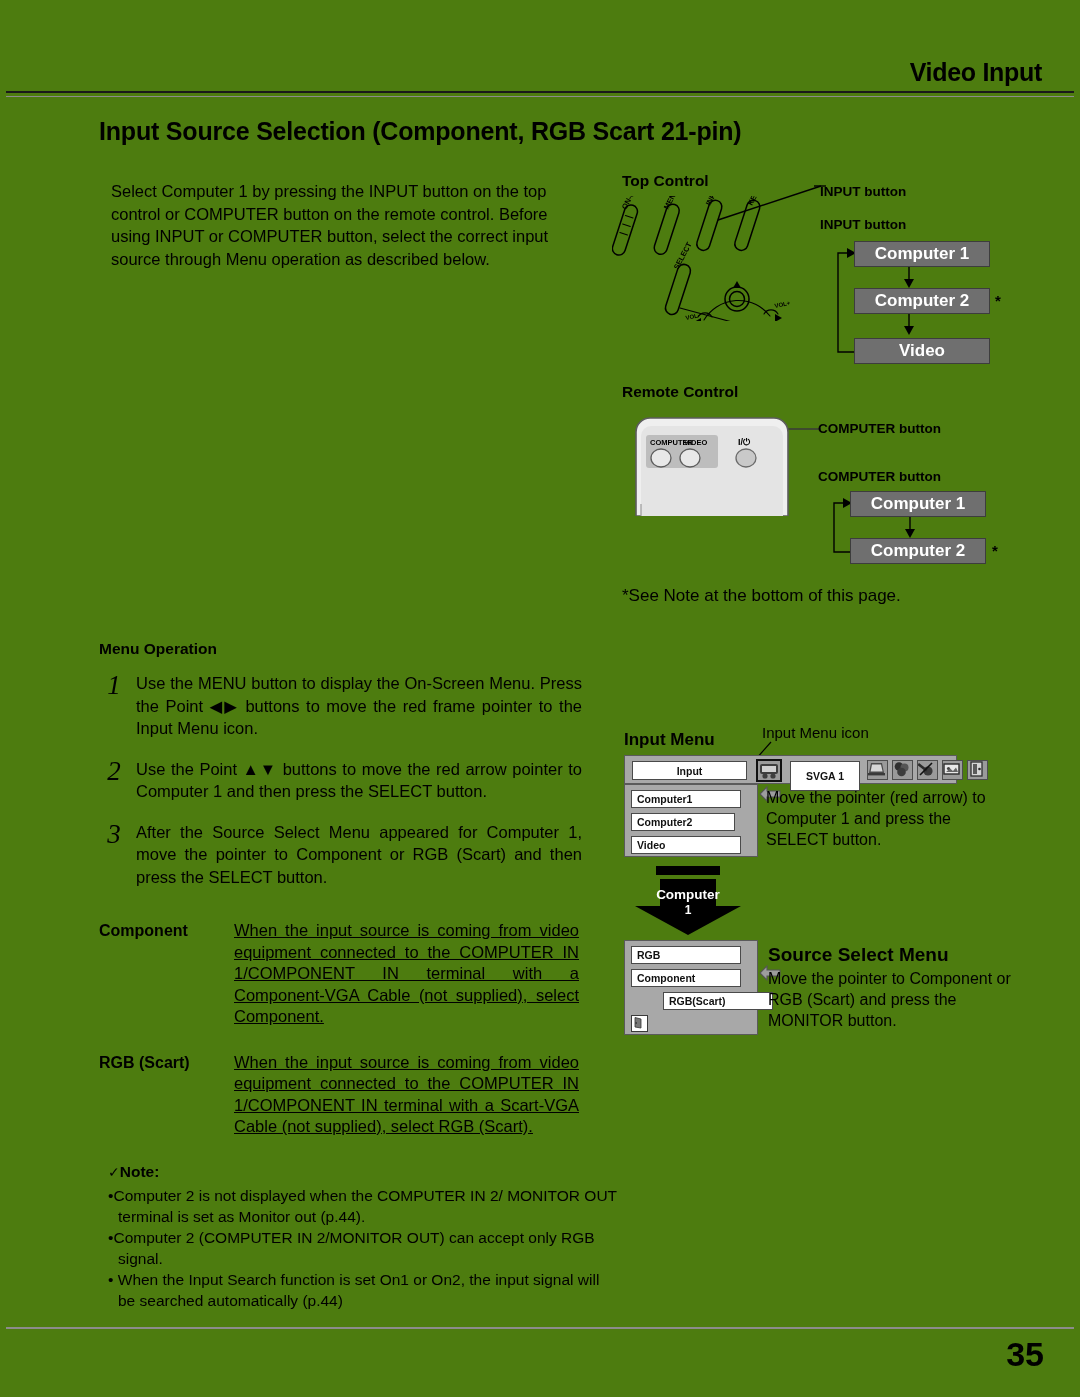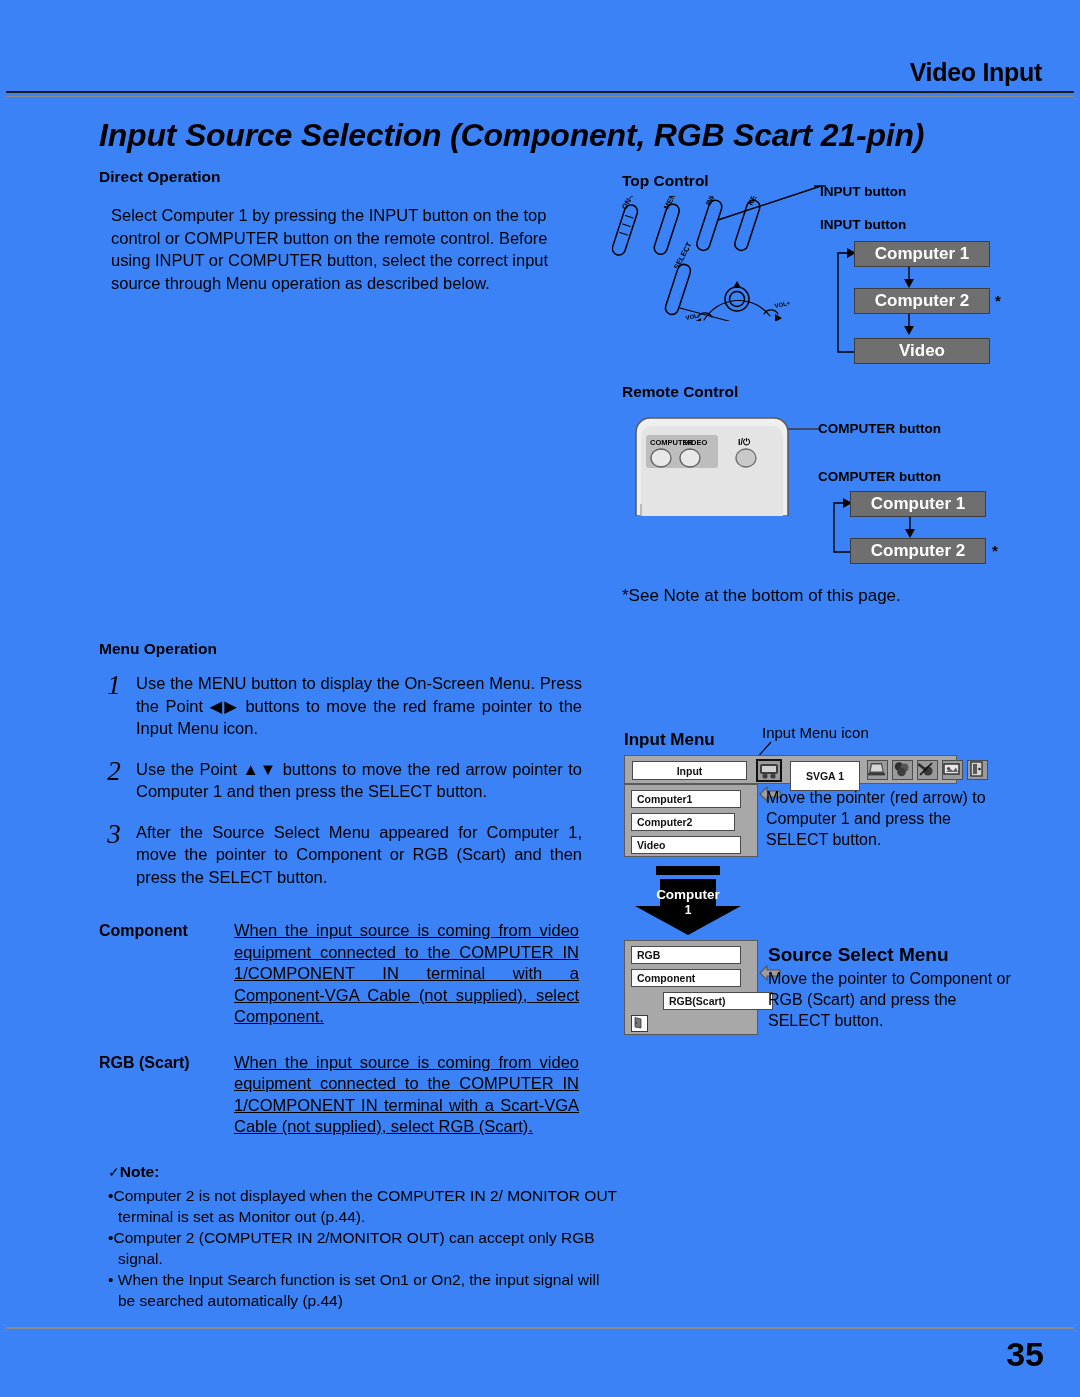--- a/index.html
+++ b/index.html
@@ -8,21 +8,21 @@
     background: #ffffff;
   }
   body {
     font-family: "Liberation Sans", sans-serif;
     color: #000000;
   }
   .page {
     position: relative;
     width: 1080px;
     height: 1397px;
-    background: #3b82f6;
+    background: #4d7c0f;
     overflow: hidden;
   }
 
   
   .running-head {
     position: absolute;
     top: 58px;
     right: 38px;
     font-size: 25px;
     font-weight: bold;
@@ -43,24 +43,23 @@
     top: 96px;
     height: 0;
     border-top: 1px solid #8c8c8c;
   }
 
   
   .page-title {
     position: absolute;
     left: 99px;
     top: 117px;
-    font-size: 32px;
+    font-size: 25px;
     font-weight: bold;
     letter-spacing: -0.2px;
-    font-style: italic;
   }
 
   
   .col-left { position: absolute; left: 99px; top: 168px; width: 490px; }
 
   .sub-head {
     font-size: 15.5px;
     font-weight: bold;
     margin: 0 0 18px 0;
   }
@@ -213,21 +212,20 @@
 
 <div class="page">
 
   <div class="running-head">Video Input</div>
   <div class="head-rule"></div>
   <div class="head-rule2"></div>
 
   <div class="page-title">Input Source Selection (Component, RGB Scart 21-pin)</div>
 
   <div class="col-left">
-    <div class="sub-head">Direct Operation</div>
     <p class="body-text">Select Computer 1 by pressing the INPUT button on the top control or COMPUTER button on the remote control. Before using INPUT or COMPUTER button, select the correct input source through Menu operation as described below.</p>
   </div>
 
   <div class="menu-op-head">Menu Operation</div>
   <div class="steps">
     <div class="step">
       <div class="step-num">1</div>
       <div class="step-txt">Use the MENU button to display the On-Screen Menu. Press the Point ◀▶ buttons to move the red frame pointer to the Input Menu icon.</div>
     </div>
     <div class="step">
@@ -478,18 +476,18 @@
           <circle cx="4.2" cy="7" r="0.8" fill="#222"></circle>
         </svg>
     </div>
   </div>
   <div class="abs" style="left:759px; top:965px;">
     <svg width="22" height="18" viewBox="0 0 22 18">
       <path d="M21 5 L8 5 L8 1 L1 8 L8 15 L8 11 L21 11 Z" fill="#9d9d9d" stroke="#555" stroke-width="1.1"></path>
     </svg>
   </div>
   <div class="abs side-head" style="left:768px; top:944px;">Source Select Menu</div>
-  <div class="abs side-note" style="left:768px; top:968px; width:248px;">Move the pointer to Component or RGB (Scart) and press the SELECT button.</div>
+  <div class="abs side-note" style="left:768px; top:968px; width:248px;">Move the pointer to Component or RGB (Scart) and press the MONITOR button.</div>
 
   <div class="foot-rule"></div>
   <div class="page-num">35</div>
 
 </div>
 
 </body></html>

